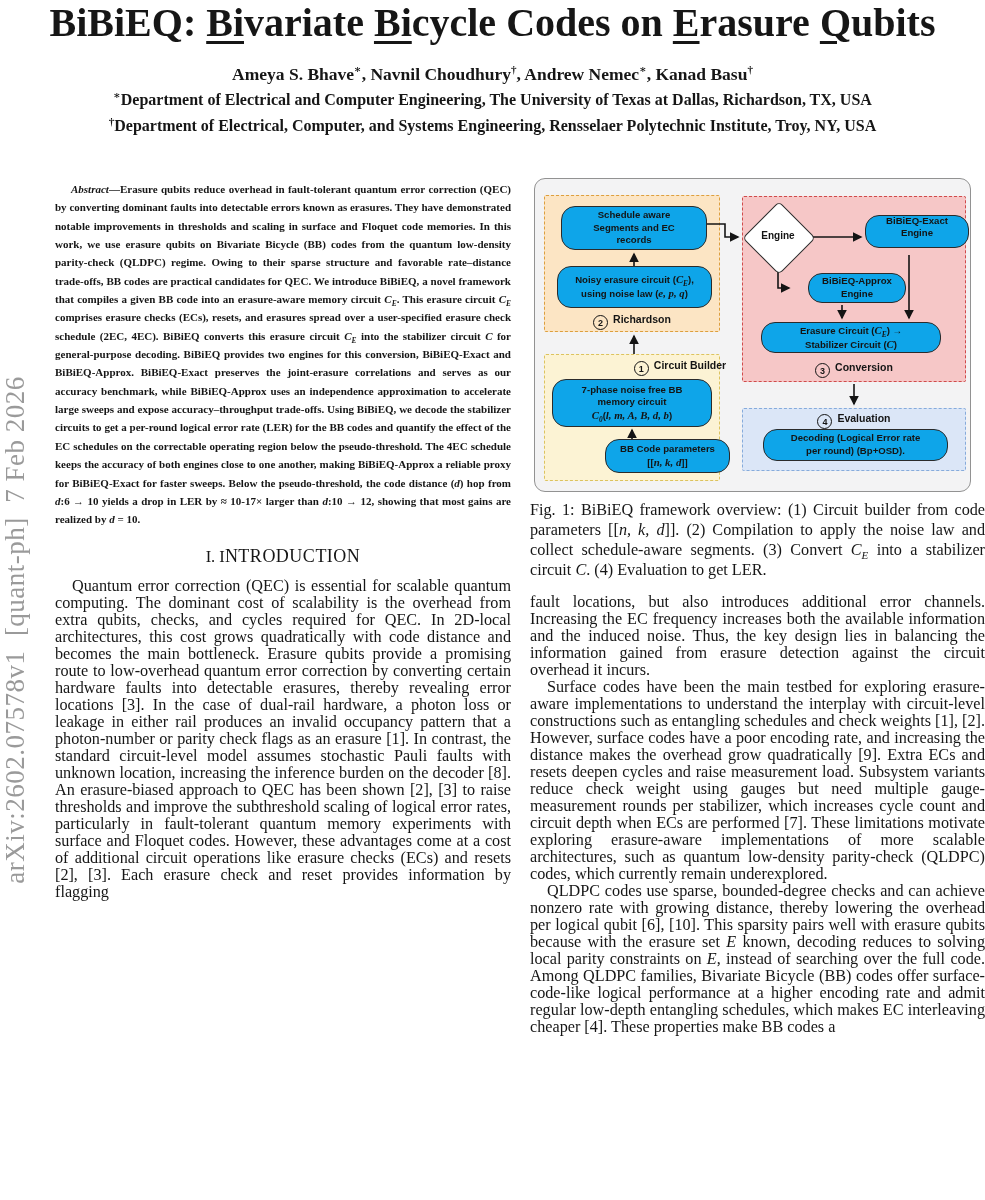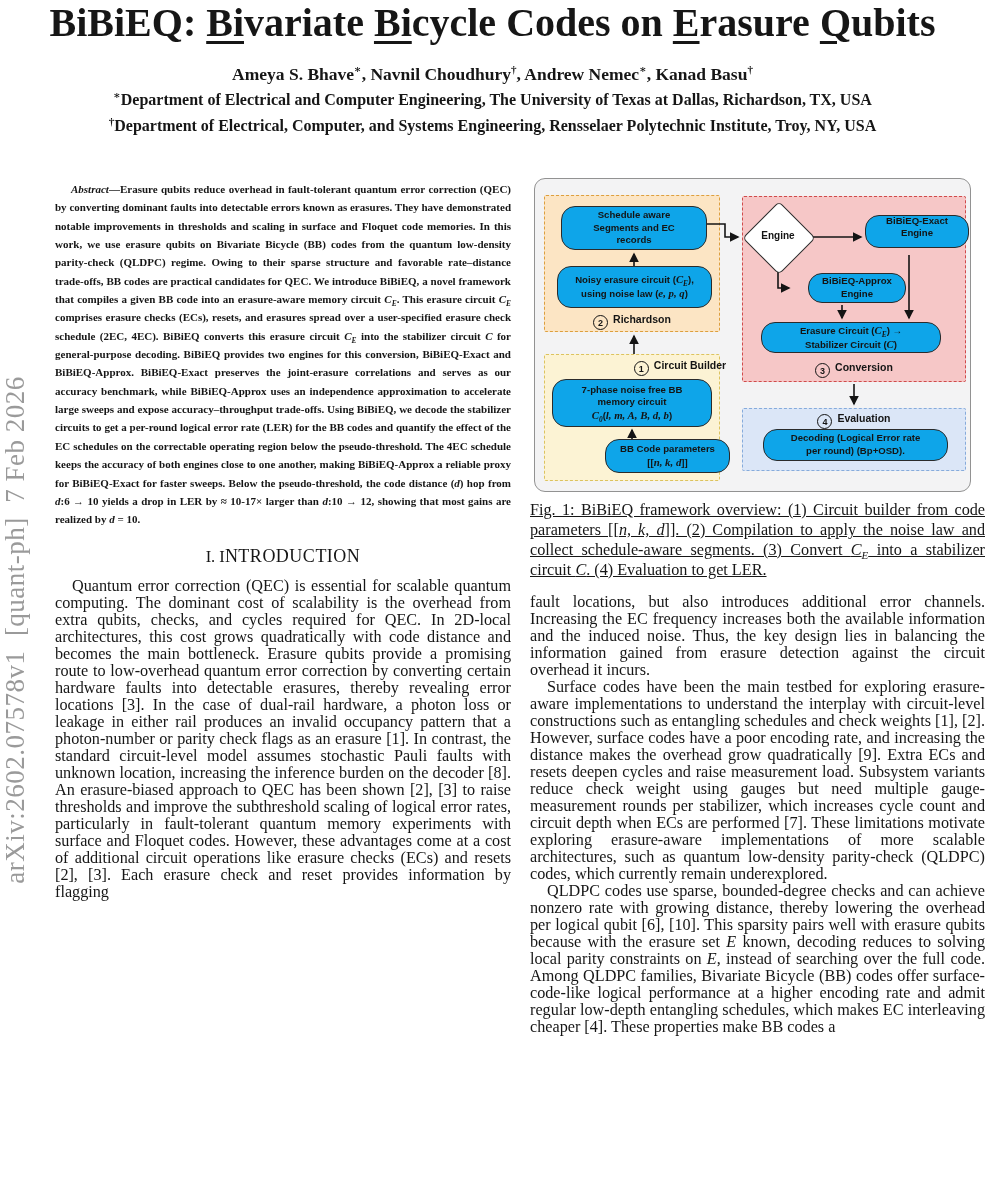--- a/index.html
+++ b/index.html
@@ -52,21 +52,21 @@
         box-sizing:border-box;padding:7px 2px;}
   .wbox .pre{white-space:pre-line;}
   .wbox i, .cap i{font-family:"Liberation Serif","DejaVu Serif",serif;}
   .wbox i{font-weight:bold;font-size:10.8px;}
   .diamond{position:absolute;left:218px;top:33px;width:50px;height:50px;background:#fff;
            border:1.5px solid #2b2b2b;border-radius:5px;transform:rotate(45deg);}
   .diamond-label{position:absolute;left:206px;top:51px;width:74px;text-align:center;
                  font-weight:bold;font-size:10px;color:#141414;}
   .arrows{position:absolute;left:0;top:0;width:437px;height:314px;pointer-events:none;}
 
-  .cap{font-size:16.2px;line-height:19.9px;text-align:justify;margin-top:9px;text-decoration:underline;}
+  .cap{font-size:16.2px;line-height:19.9px;text-align:justify;margin-top:9px;}
   .rc-text{margin-top:13px;}
 </style>
 </head>
 <body>
 
 <div class="page">
 
   <div class="arxiv">arXiv:2602.07578v1  [quant-ph]  7 Feb 2026</div>
 
   <div class="hdr">

